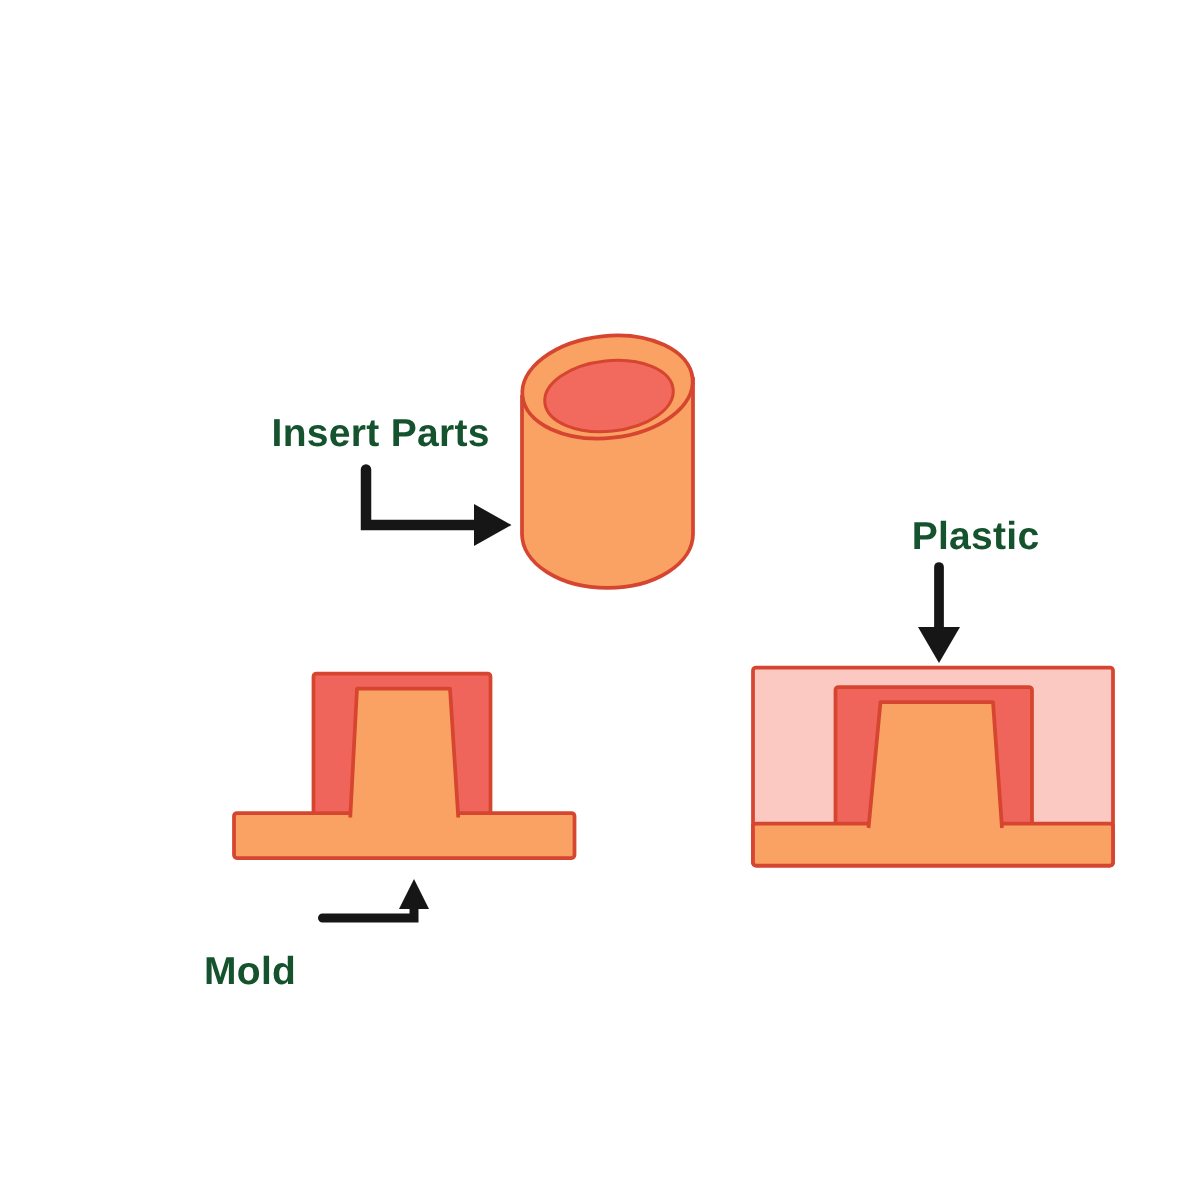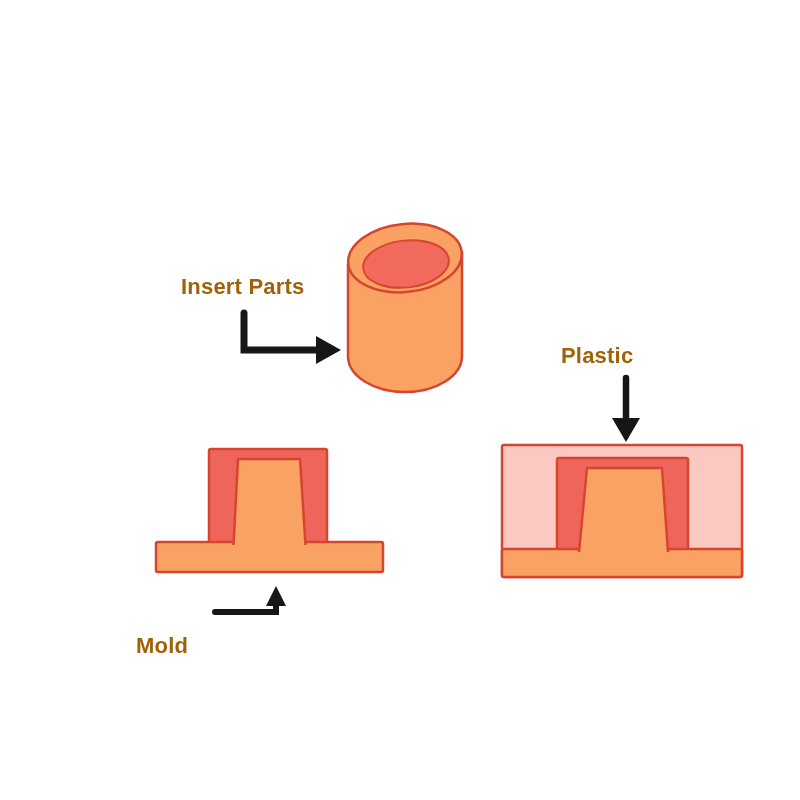--- a/index.html
+++ b/index.html
@@ -7,30 +7,30 @@
     width:800px;height:800px;
     background:#ffffff;
     font-family:"Liberation Sans","DejaVu Sans",sans-serif;
     position:relative;
     overflow:hidden;
   }
   .stage{position:absolute;left:0;top:0;width:800px;height:800px;}
   svg.diagram{position:absolute;left:0;top:0;}
   .lbl{
     position:absolute;
-    color:#a16207;
-    font-size:22px;
+    color:#14532d;
+    font-size:26px;
     font-weight:600;
     line-height:1.15;
     letter-spacing:0.2px;
     white-space:nowrap;
     user-select:none;
   }
   .lbl-insert-parts{left:181px;top:274px;}
-  .lbl-plastic{left:561px;top:343px;width:132px;text-align:left;}
+  .lbl-plastic{left:561px;top:343px;width:132px;text-align:right;}
   .lbl-mold{left:136px;top:600px;margin-top:33px;}
 </style>
 </head>
 <body>
 
 <div class="stage">
 
   <svg class="diagram" width="800" height="800" viewBox="0 0 800 800">
 
     <g>

